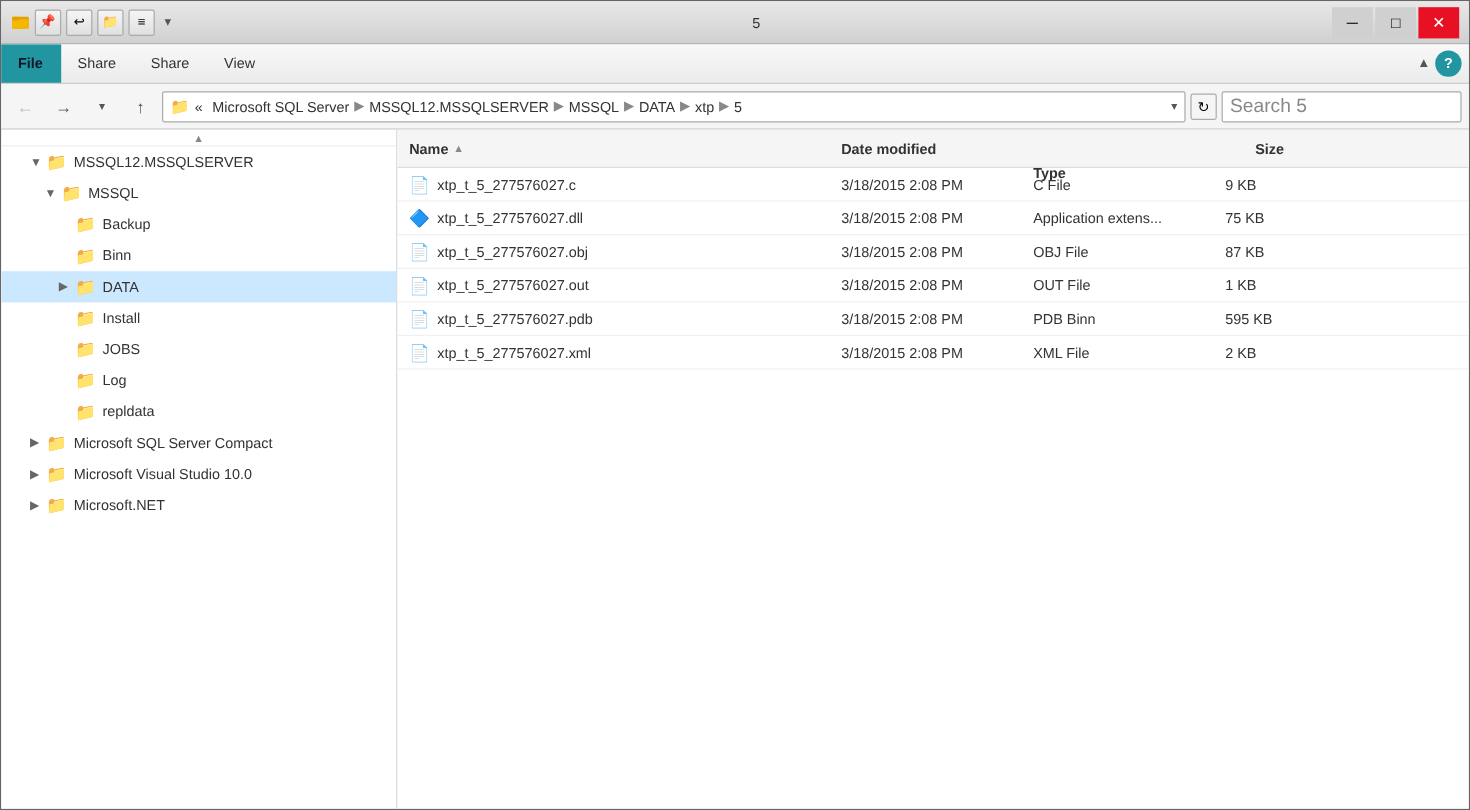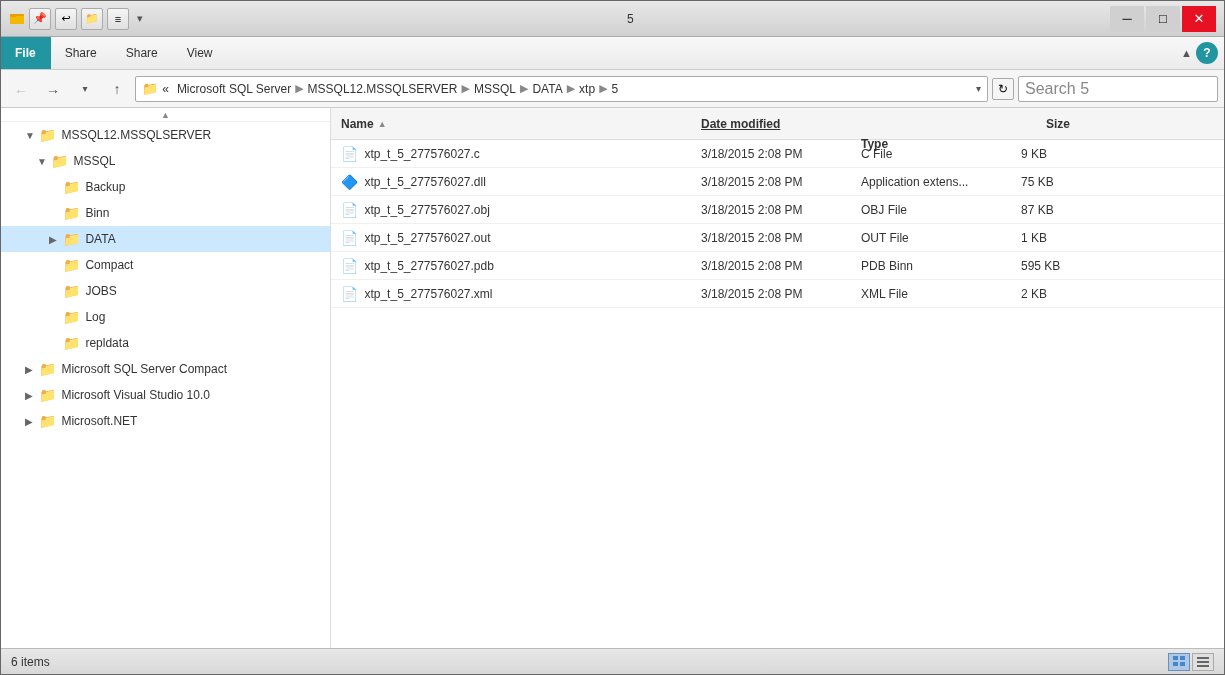--- a/index.html
+++ b/index.html
@@ -47,21 +47,21 @@
       padding: 0 14px;
       font-size: 12px;
       cursor: pointer;
       display: flex;
       align-items: center;
       border-right: 1px solid transparent;
       color: #333;
     }
     .ribbon-tab.active {
       background: #2196a0;
-      color: #ffffff;
+      color: #0f172a;
       font-weight: 600;
     }
     .ribbon-right { margin-left: auto; display: flex; align-items: center; gap: 4px; padding-right: 6px; }
     .ribbon-arrow { font-size: 11px; cursor: pointer; color: #555; }
     .help-btn {
       width: 22px; height: 22px; border-radius: 50%; background: #2196a0; color: white;
       display: flex; align-items: center; justify-content: center; font-size: 12px; font-weight: bold; cursor: pointer;
     }
 
     
@@ -157,21 +157,21 @@
       padding: 0;
       position: sticky;
       top: 0;
     }
     .sort-arrow {
       font-size: 9px;
       color: #888;
       margin-left: 4px;
     }
     .col-name { width: 360px; padding-left: 10px; display: flex; align-items: center; cursor: pointer; }
-    .col-date { width: 160px; padding-left: 10px; display: flex; align-items: center; cursor: pointer; text-decoration: underline; }
+    .col-date { width: 160px; padding-left: 10px; display: flex; align-items: center; cursor: pointer; }
     .col-type { width: 160px; padding-left: 10px; display: flex; align-items: center; cursor: pointer; margin-top: 40px; }
     .col-size { width: 100px; padding-left: 10px; display: flex; align-items: center; cursor: pointer; justify-content: center; padding-right: 16px; }
 
     .file-row {
       display: flex;
       align-items: center;
       height: 28px;
       border-bottom: 1px solid #f0f0f0;
       font-size: 12px;
       color: #333;
@@ -321,21 +321,21 @@
         <span>Binn</span>
       </div>
       <div class="tree-item indent-3 selected">
         <span class="tree-expand">▶</span>
         <span class="tree-icon">📁</span>
         <span>DATA</span>
       </div>
       <div class="tree-item indent-3">
         <span class="tree-expand">&nbsp;</span>
         <span class="tree-icon">📁</span>
-        <span>Compact</span>
+        <span>Install</span>
       </div>
       <div class="tree-item indent-3">
         <span class="tree-expand">&nbsp;</span>
         <span class="tree-icon">📁</span>
         <span>JOBS</span>
       </div>
       <div class="tree-item indent-3">
         <span class="tree-expand">&nbsp;</span>
         <span class="tree-icon">📁</span>
         <span>Log</span>
@@ -436,34 +436,14 @@
           <span>xtp_t_5_277576027.xml</span>
         </div>
         <div class="file-date">3/18/2015 2:08 PM</div>
         <div class="file-type">XML File</div>
         <div class="file-size">2 KB</div>
       </div>
 
     </div>
   </div>
 
-  <div class="status-bar">
-    <span>6 items</span>
-    <div class="status-view-btns">
-      <button class="view-btn active" title="Details">
-        <svg width="14" height="14" viewBox="0 0 14 14">
-          <rect x="1" y="1" width="5" height="4" fill="#4488cc"></rect>
-          <rect x="8" y="1" width="5" height="4" fill="#4488cc"></rect>
-          <rect x="1" y="7" width="5" height="4" fill="#4488cc"></rect>
-          <rect x="8" y="7" width="5" height="4" fill="#4488cc"></rect>
-        </svg>
-      </button>
-      <button class="view-btn" title="List">
-        <svg width="14" height="14" viewBox="0 0 14 14">
-          <rect x="1" y="2" width="12" height="2" fill="#666"></rect>
-          <rect x="1" y="6" width="12" height="2" fill="#666"></rect>
-          <rect x="1" y="10" width="12" height="2" fill="#666"></rect>
-        </svg>
-      </button>
-    </div>
-  </div>
 
 </div>
 
 </body></html>

